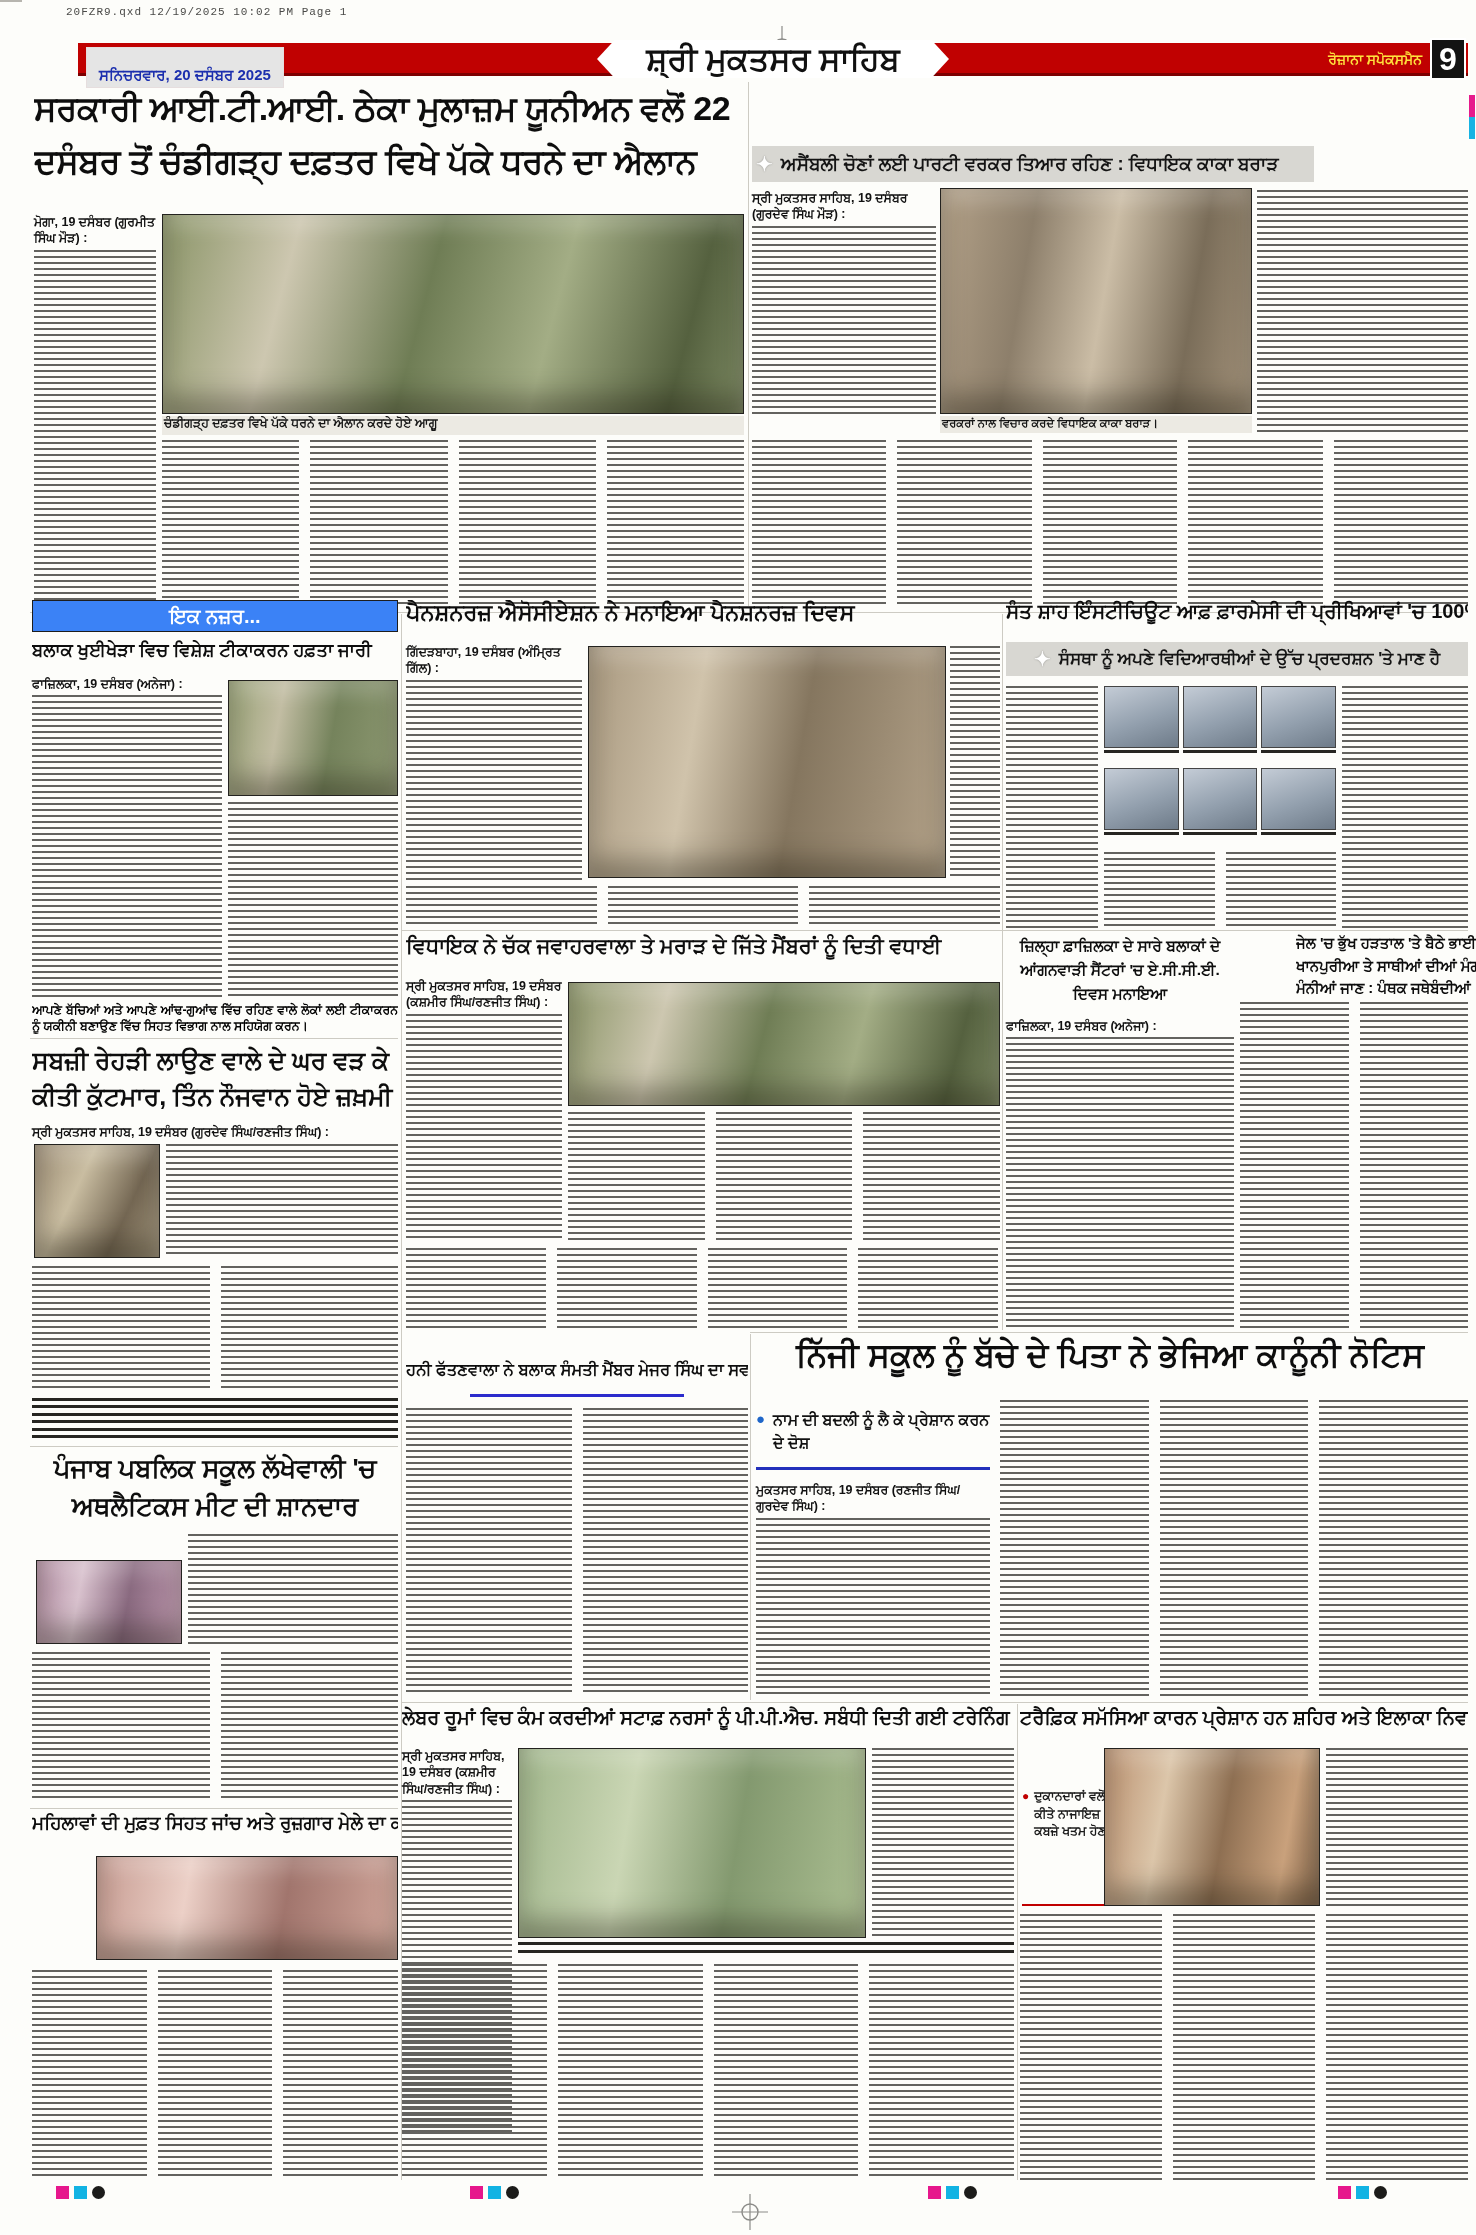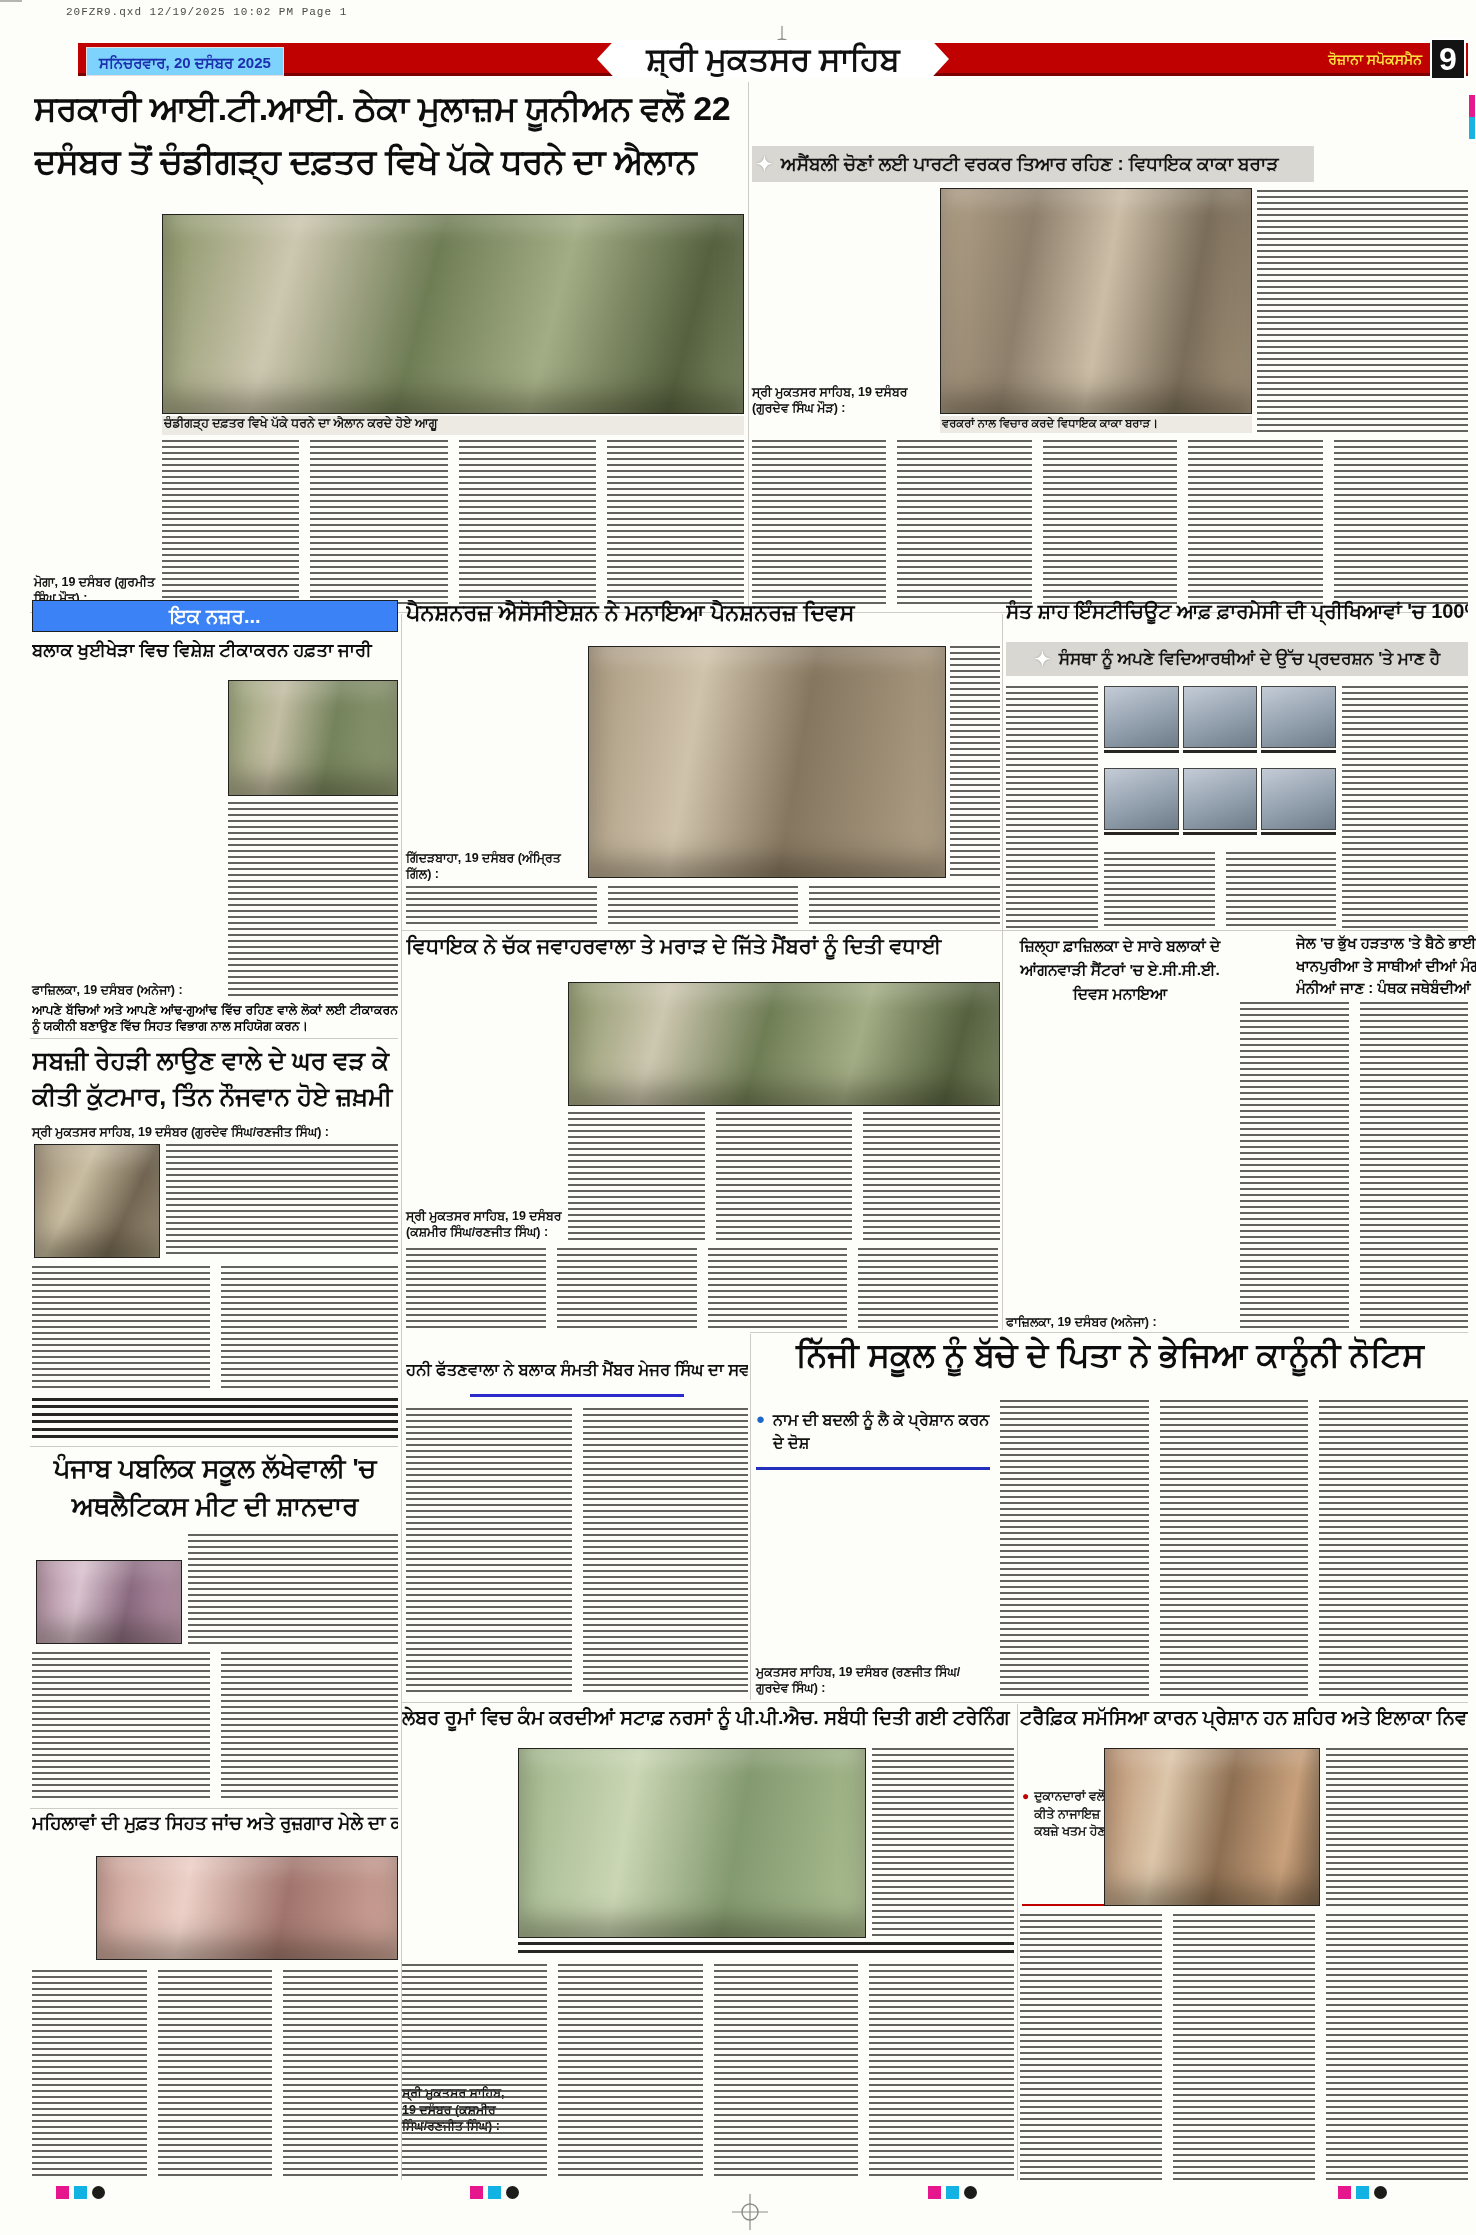--- a/index.html
+++ b/index.html
@@ -5,21 +5,21 @@
   * { margin:0; padding:0; box-sizing:border-box; }
   body { background:#e9e8e4; font-family:"Liberation Sans", sans-serif; }
   #page { position:relative; width:1476px; height:2235px; background:#fdfdfa; overflow:hidden; margin:0 auto; }
 
   
   .abs { position:absolute; }
   .gtxt { background-image:repeating-linear-gradient(to bottom,#3d3c38 0px,#3d3c38 2.1px,transparent 2.1px,transparent 6px); opacity:.8; }
   .gtxt-b { background-image:repeating-linear-gradient(to bottom,#14130f 0px,#14130f 3px,transparent 3px,transparent 7.5px); opacity:.92; }
   .gcols { display:flex; gap:11px; }
   .gcol { flex:1; }
-  .col { display:flex; flex-direction:row;align-items:flex-end; }
+  .col { display:flex; flex-direction:column; }
   .col .fill { flex:1; margin-top:3px; }
   .byline { font-size:12.5px; font-weight:bold; line-height:1.3; color:#111; }
   .hl { font-weight:bold; color:#0d0d0d; }
   .photo { border:1px solid #23221f; box-shadow:inset 0 -18px 24px rgba(30,25,15,.35), inset 0 14px 18px rgba(255,255,255,.18); }
   .caption { font-size:12.5px; font-weight:bold; color:#161616; background:#eceae3; line-height:1.25; padding-left:2px; overflow:hidden; white-space:nowrap; }
   .subbar { background:#d8d7d2; display:flex; align-items:center; gap:8px; font-weight:bold; color:#141414; overflow:hidden; white-space:nowrap; }
   .subbar .star { color:#ffffff; text-shadow:0 0 2px #8a8a86; font-size:20px; line-height:1; }
   .vr { position:absolute; width:1px; background:#cdcbc3; }
   .hrule { position:absolute; height:1px; background:#cdcbc3; }
 
@@ -38,21 +38,21 @@
 
   
   #slug { left:66px; top:6px; font-family:"Liberation Mono", monospace; font-size:11px; color:#4a4a48; letter-spacing:1px; }
   .regmark { position:absolute; }
   #tick-l { left:2px; top:127px; width:22px; height:1px; background:#b7b5af; }
   #tick-r { left:1452px; top:127px; width:22px; height:1px; background:#b7b5af; }
   #edgebar { left:1469px; top:95px; width:6px; height:44px; background:linear-gradient(#e61a8c 0 50%, #17b3e3 50% 100%); }
 
   
   #masthead { left:78px; top:43px; width:1390px; height:33px; background:#c00101; border-bottom:3px solid #7d0000; }
-  #mh-date { position:absolute; left:8px; top:4px; background:#7dd3fc; color:#1c2fae; font-weight:bold; font-size:15px; padding:6px 12px 3px; border:1px solid #e6dede; white-space:nowrap; }
+  #mh-date { position:absolute; left:8px; top:4px; background:#e5e5e5; color:#1c2fae; font-weight:bold; font-size:15px; padding:18px 12px 3px; border:1px solid #e6dede; white-space:nowrap; }
   #mh-banner { position:absolute; left:50%; top:-3px; transform:translateX(-50%); width:352px; height:38px; background:#ffffff; clip-path:polygon(0 50%,5% 0,95% 0,100% 50%,95% 100%,5% 100%); display:flex; align-items:center; justify-content:center; font-size:32px; font-weight:bold; color:#101010; }
   #mh-pub { position:absolute; right:46px; top:8px; color:#ffe23d; font-weight:bold; font-size:14px; white-space:nowrap; }
   #mh-pg { position:absolute; right:2px; top:-5px; width:36px; height:42px; background:#131313; border:2px solid #ffffff; color:#ffffff; font-size:32px; font-weight:bold; display:flex; align-items:center; justify-content:center; }
 
   
   #iti-head { left:34px; top:82px; width:712px; height:128px; font-size:34px; line-height:1.55; letter-spacing:-.3px; overflow:hidden; }
   #iti-left { left:34px; top:214px; width:122px; height:392px; }
   #iti-photo { left:162px; top:214px; width:582px; height:200px; }
   #iti-cap { left:162px; top:416px; width:582px; height:19px; }
   #iti-body { left:162px; top:440px; width:582px; height:166px; }

